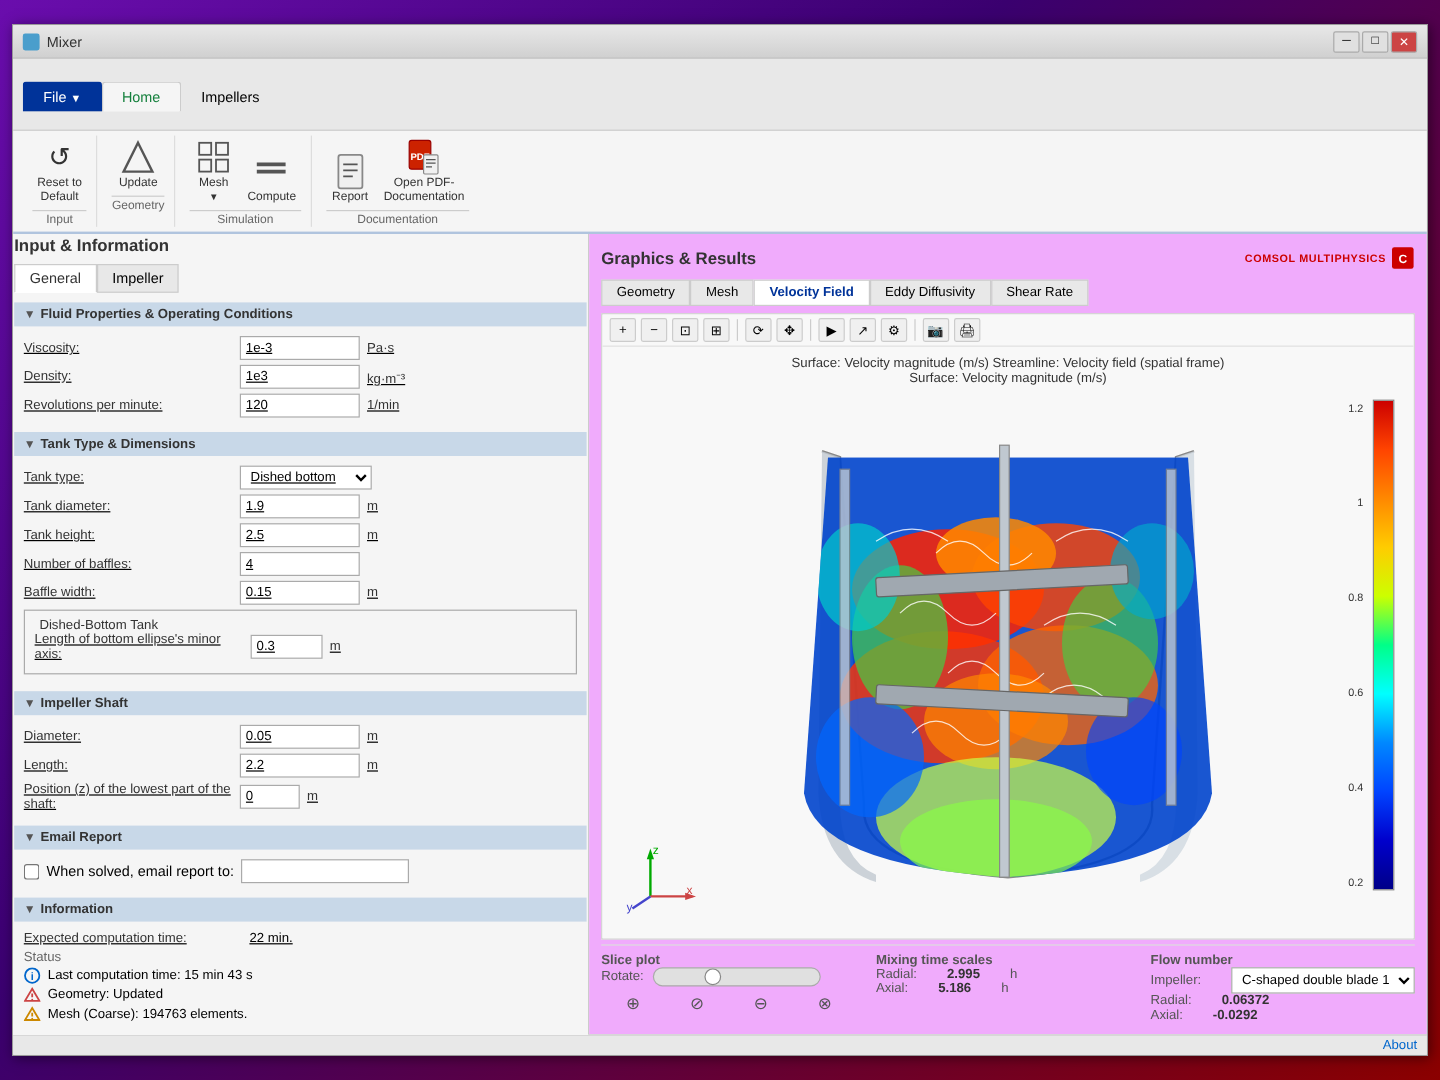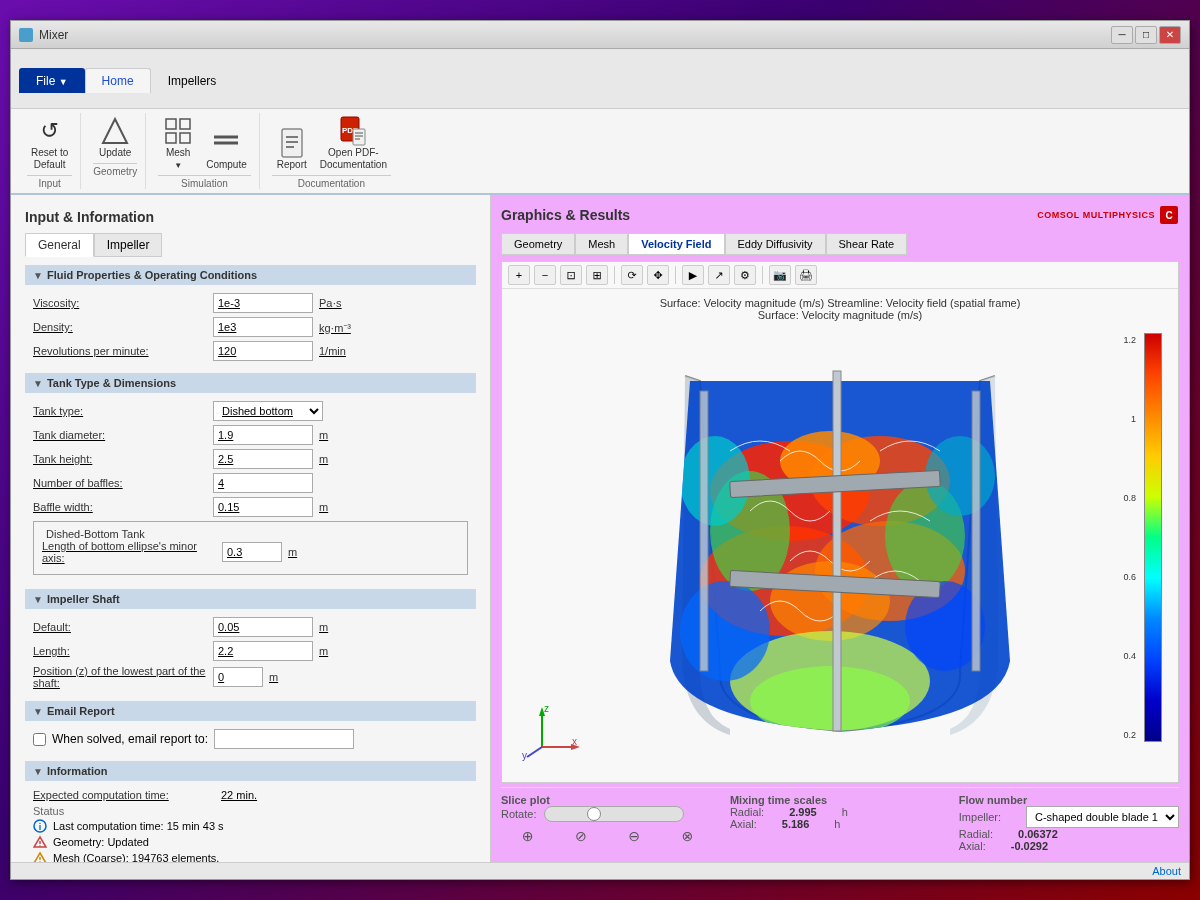--- a/index.html
+++ b/index.html
@@ -80,21 +80,21 @@
       cursor: pointer;
       border: 1px solid transparent;
       border-bottom: none;
       margin-top: 4px;
       border-radius: 3px 3px 0 0;
     }
     .ribbon-tab.active {
       background: #f5f5f5;
       border-color: #ccc;
       border-bottom-color: #f5f5f5;
-      color: #1d4ed8;
+      color: #15803d;
     }
     .ribbon-tab.file-tab {
       background: #003399;
       color: white;
       border-radius: 3px 3px 0 0;
     }
     .ribbon-content {
       display: flex;
       padding: 4px 8px;
       gap: 4px;
@@ -149,21 +149,21 @@
       flex: 1;
       overflow: hidden;
     }
     
     .left-panel {
       width: 480px;
       background: #f5f5f5;
       border-right: 1px solid #ccc;
       display: flex;
       flex-direction: column;
-      padding: 14px;
+      padding: 1px;
       overflow-y: auto;
     }
     .panel-title {
       font-size: 14px;
       font-weight: bold;
       color: #333;
       margin-bottom: 8px;
     }
     .tabs-row {
       display: flex;
@@ -677,21 +677,21 @@
           </div>
         </div>
       </div>
 
       <div class="section-header">
         <span class="arrow-icon">▼</span>
         <span>Impeller Shaft</span>
       </div>
       <div class="section-content">
         <div class="form-row">
-          <span class="form-label">Default:</span>
+          <span class="form-label">Diameter:</span>
           <input class="form-input" value="0.05" style="">
           <span class="form-unit">m</span>
         </div>
         <div class="form-row">
           <span class="form-label">Length:</span>
           <input class="form-input" value="2.2" style="">
           <span class="form-unit">m</span>
         </div>
         <div class="form-row">
           <span class="form-label">Position (z) of the lowest part of the shaft:</span>

